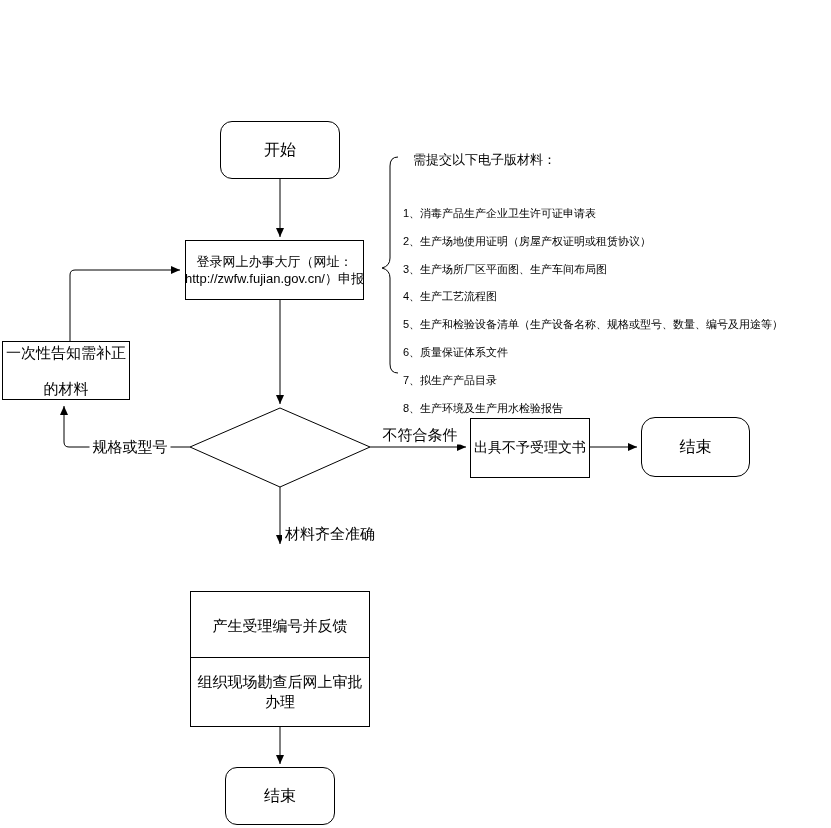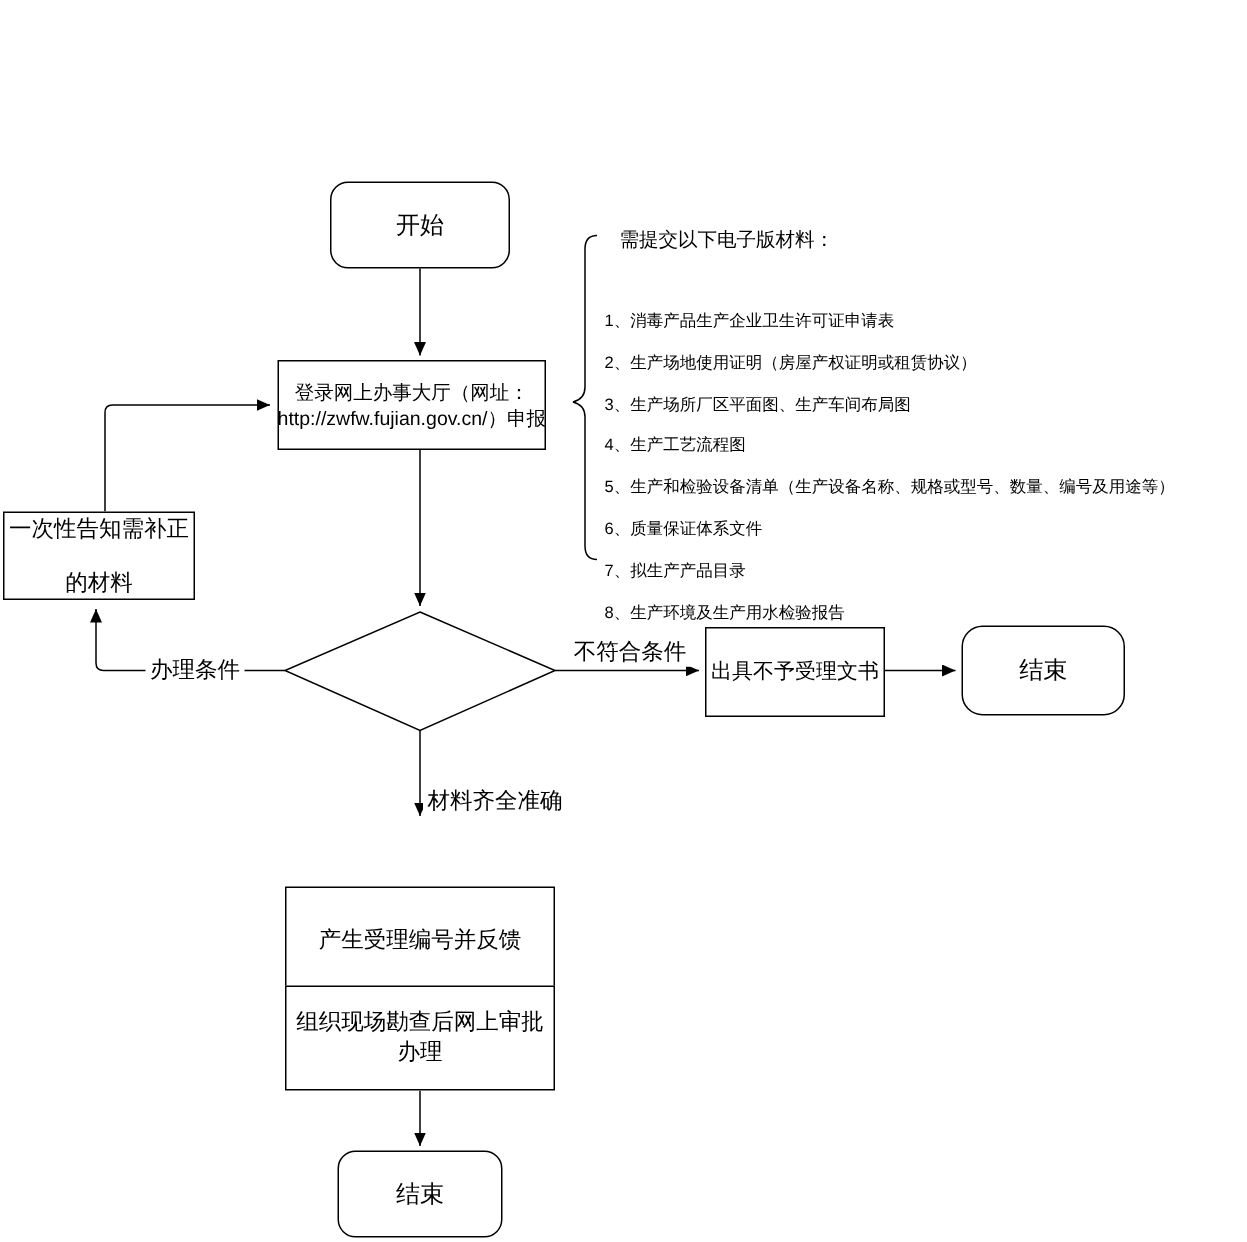--- a/index.html
+++ b/index.html
@@ -177,17 +177,17 @@
 
   <div id="inspect-box" class="node">
     <div>组织现场勘查后网上审批</div>
     <div>办理</div>
   </div>
 
   <div id="end-bottom-node" class="node">
     <div>结束</div>
   </div>
 
-  <div id="label-incomplete" class="elabel">办理条件</div>
+  <div id="label-incomplete" class="elabel">规格或型号</div>
   <div id="label-notqualified" class="elabel">不符合条件</div>
   <div id="label-complete" class="elabel">材料齐全准确</div>
 
 </div>
 
 </body></html>

